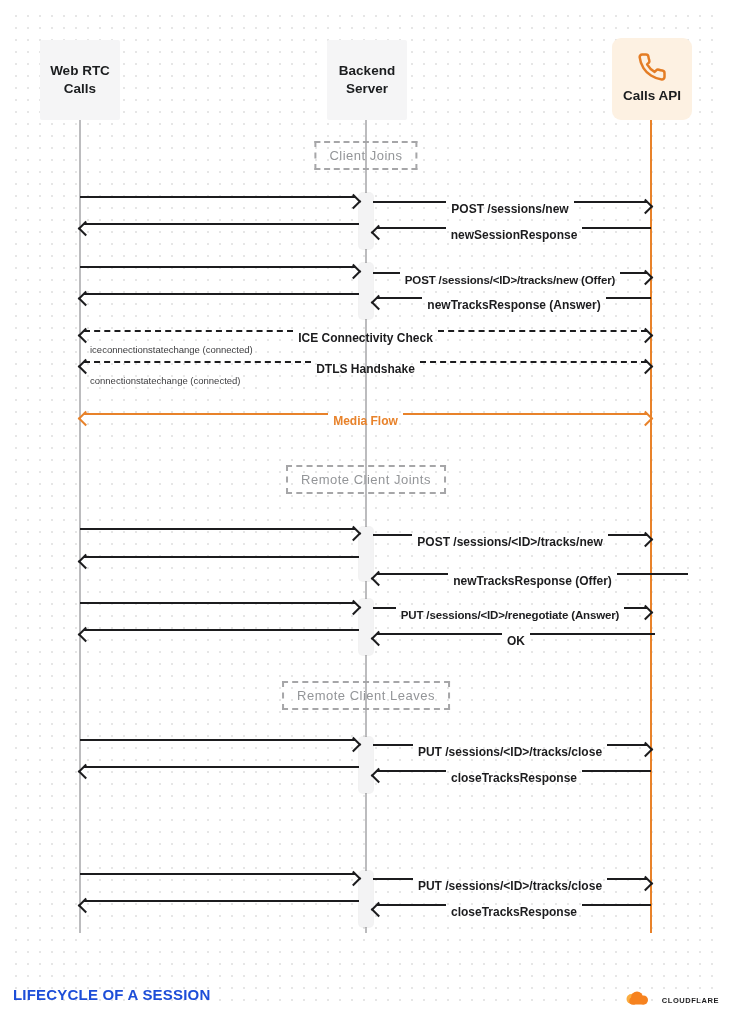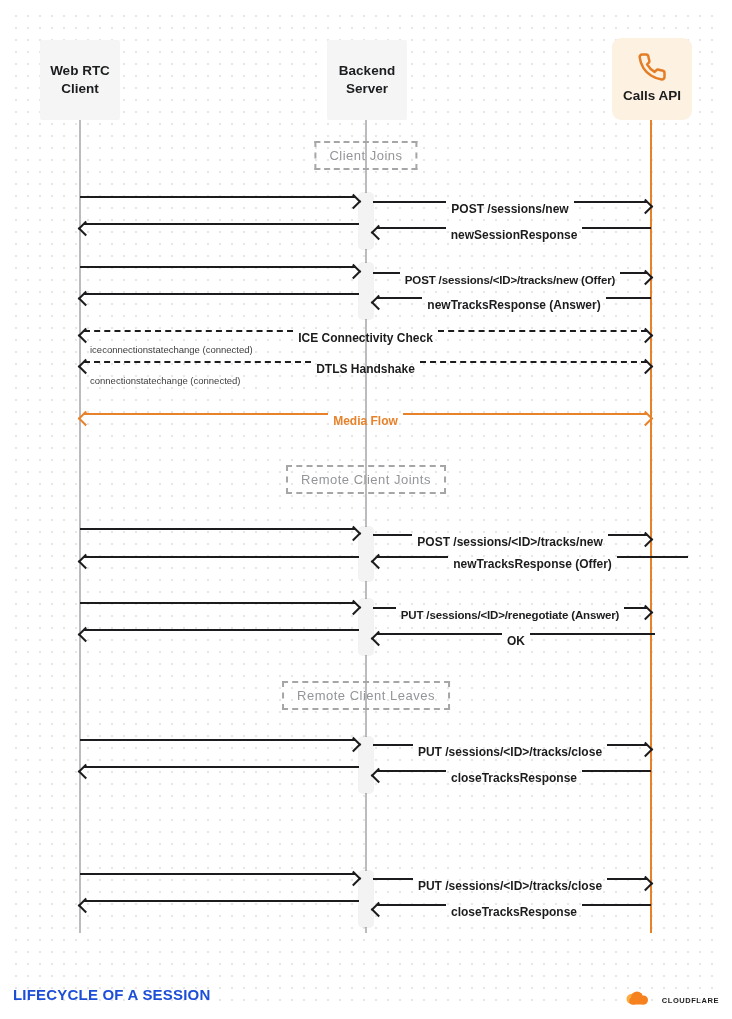--- a/index.html
+++ b/index.html
@@ -75,21 +75,21 @@
   <div class="life orange" style="left:650px"></div>
 
   <div class="act" style="top:193px;height:56px"></div>
   <div class="act" style="top:263px;height:56px"></div>
   <div class="act" style="top:527px;height:54px"></div>
   <div class="act" style="top:599px;height:56px"></div>
   <div class="act" style="top:737px;height:56px"></div>
   <div class="act" style="top:871px;height:56px"></div>
 
   <div class="actor" style="left:40px">
-    <span>Web RTC Client</span>
+    <span>Web RTC Calls</span>
   </div>
   <div class="actor" style="left:327px">
     <span>Backend Server</span>
   </div>
   <div class="actor calls" style="left:612px">
     <span>
       <svg width="30" height="30" viewBox="0 0 24 24" fill="none" stroke="#e47d25" stroke-width="2" stroke-linecap="round" stroke-linejoin="round">
         <path d="M22 16.92v3a2 2 0 0 1-2.18 2 19.79 19.79 0 0 1-8.63-3.07 19.5 19.5 0 0 1-6-6 19.79 19.79 0 0 1-3.07-8.67A2 2 0 0 1 4.11 2h3a2 2 0 0 1 2 1.72 12.84 12.84 0 0 0 .7 2.81 2 2 0 0 1-.45 2.11L8.09 9.91a16 16 0 0 0 6 6l1.27-1.27a2 2 0 0 1 2.11-.45 12.84 12.84 0 0 0 2.81.7A2 2 0 0 1 22 16.92z"></path>
       </svg>
     </span>
@@ -179,21 +179,21 @@
   <div class="ar" style="left:373px;top:534px;width:278px">
     <div class="sg"></div>
     <span class="lb">POST /sessions/&lt;ID&gt;/tracks/new</span>
     <div class="sg"></div>
       <div class="hd r"></div>
   </div>
   <div class="ar" style="left:80px;top:556px;width:279px">
     <div class="hd l"></div>
       <div class="sg"></div>
   </div>
-  <div class="ar" style="left:373px;top:556px;width:315px">
+  <div class="ar" style="left:373px;top:573px;width:315px">
     <div class="hd l"></div>
       <div class="sg"></div>
     <span class="lb">newTracksResponse (Offer)</span>
     <div class="sg"></div>
   </div>
 
   <div class="ar" style="left:80px;top:602px;width:279px">
     <div class="sg"></div>
       <div class="hd r"></div>
   </div>

